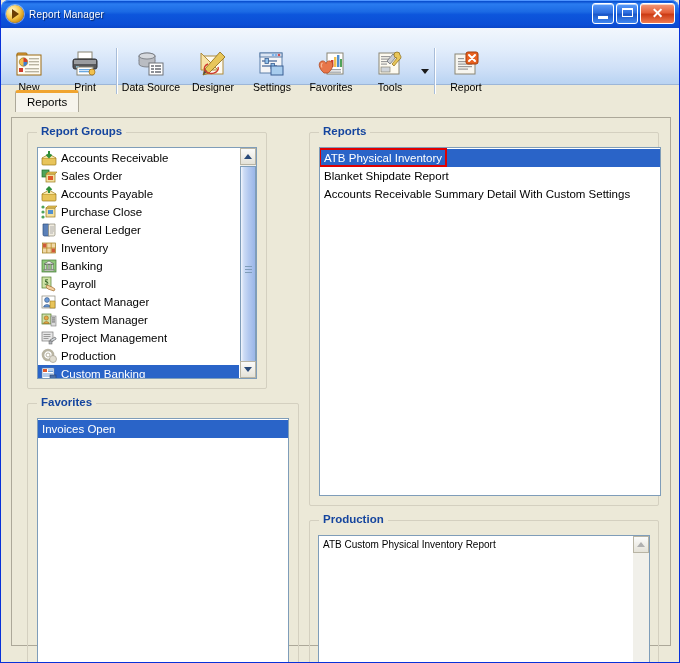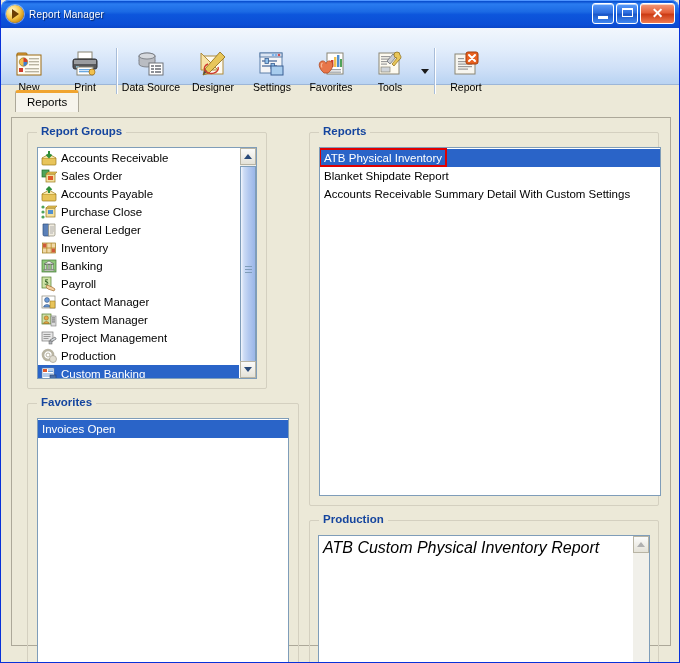--- a/index.html
+++ b/index.html
@@ -309,24 +309,23 @@
   .sortbtn.up i { border-bottom: 8px solid #6a9ad6; }
   .sortbtn.down i { border-top: 8px solid #6a9ad6; }
   .sortlabel {
     font-size: 11.5px;
     color: #000;
     margin-top: -1px;
   }
 
   
   .desc-text {
-    font-size: 16px;
+    font-size: 10px;
     color: #000;
     padding: 2px 4px;
-    font-style: italic;
   }
   .desc-box { border-color: #7f9db9; }
 </style>
 </head>
 <body>
 
 <div id="app">
 
   <div class="titlebar">
     <div class="title-icon"></div>

